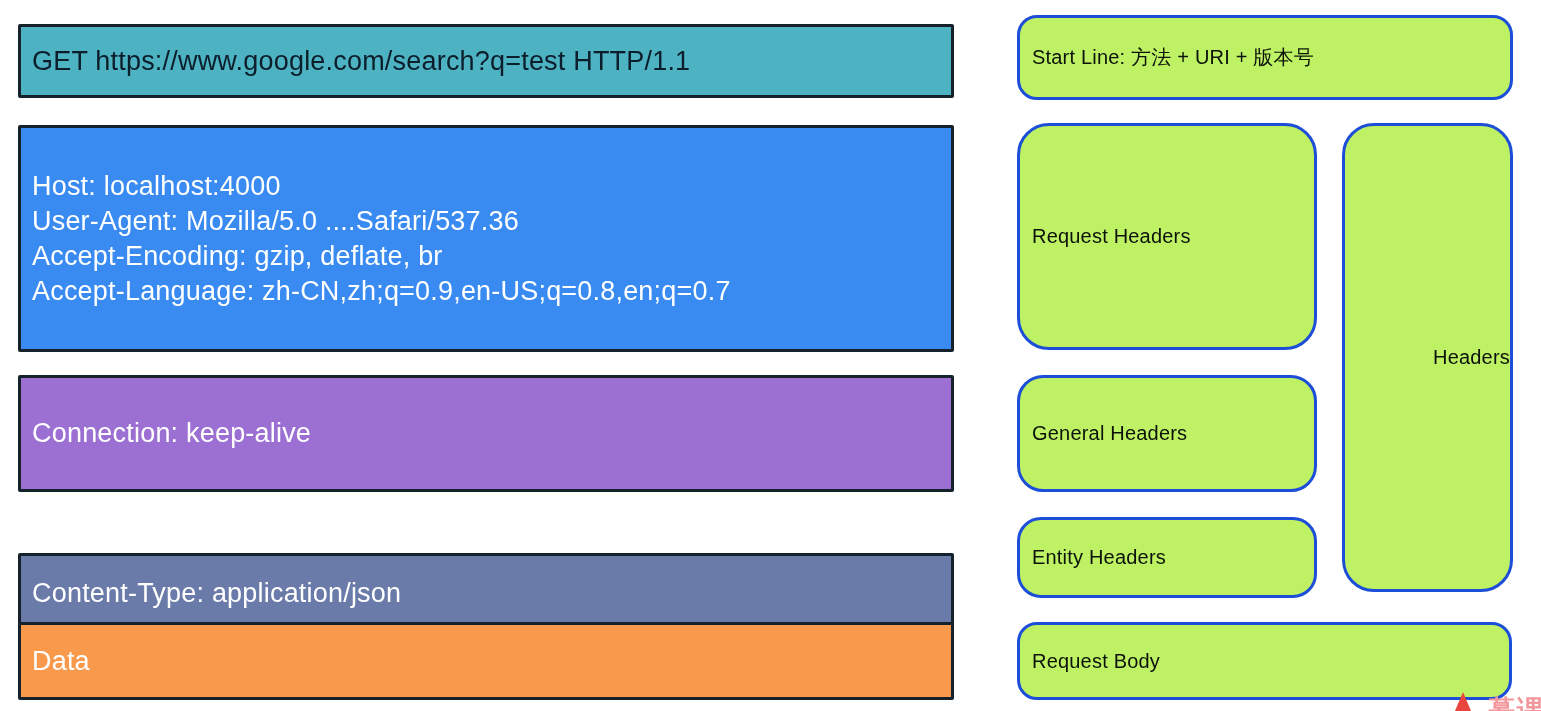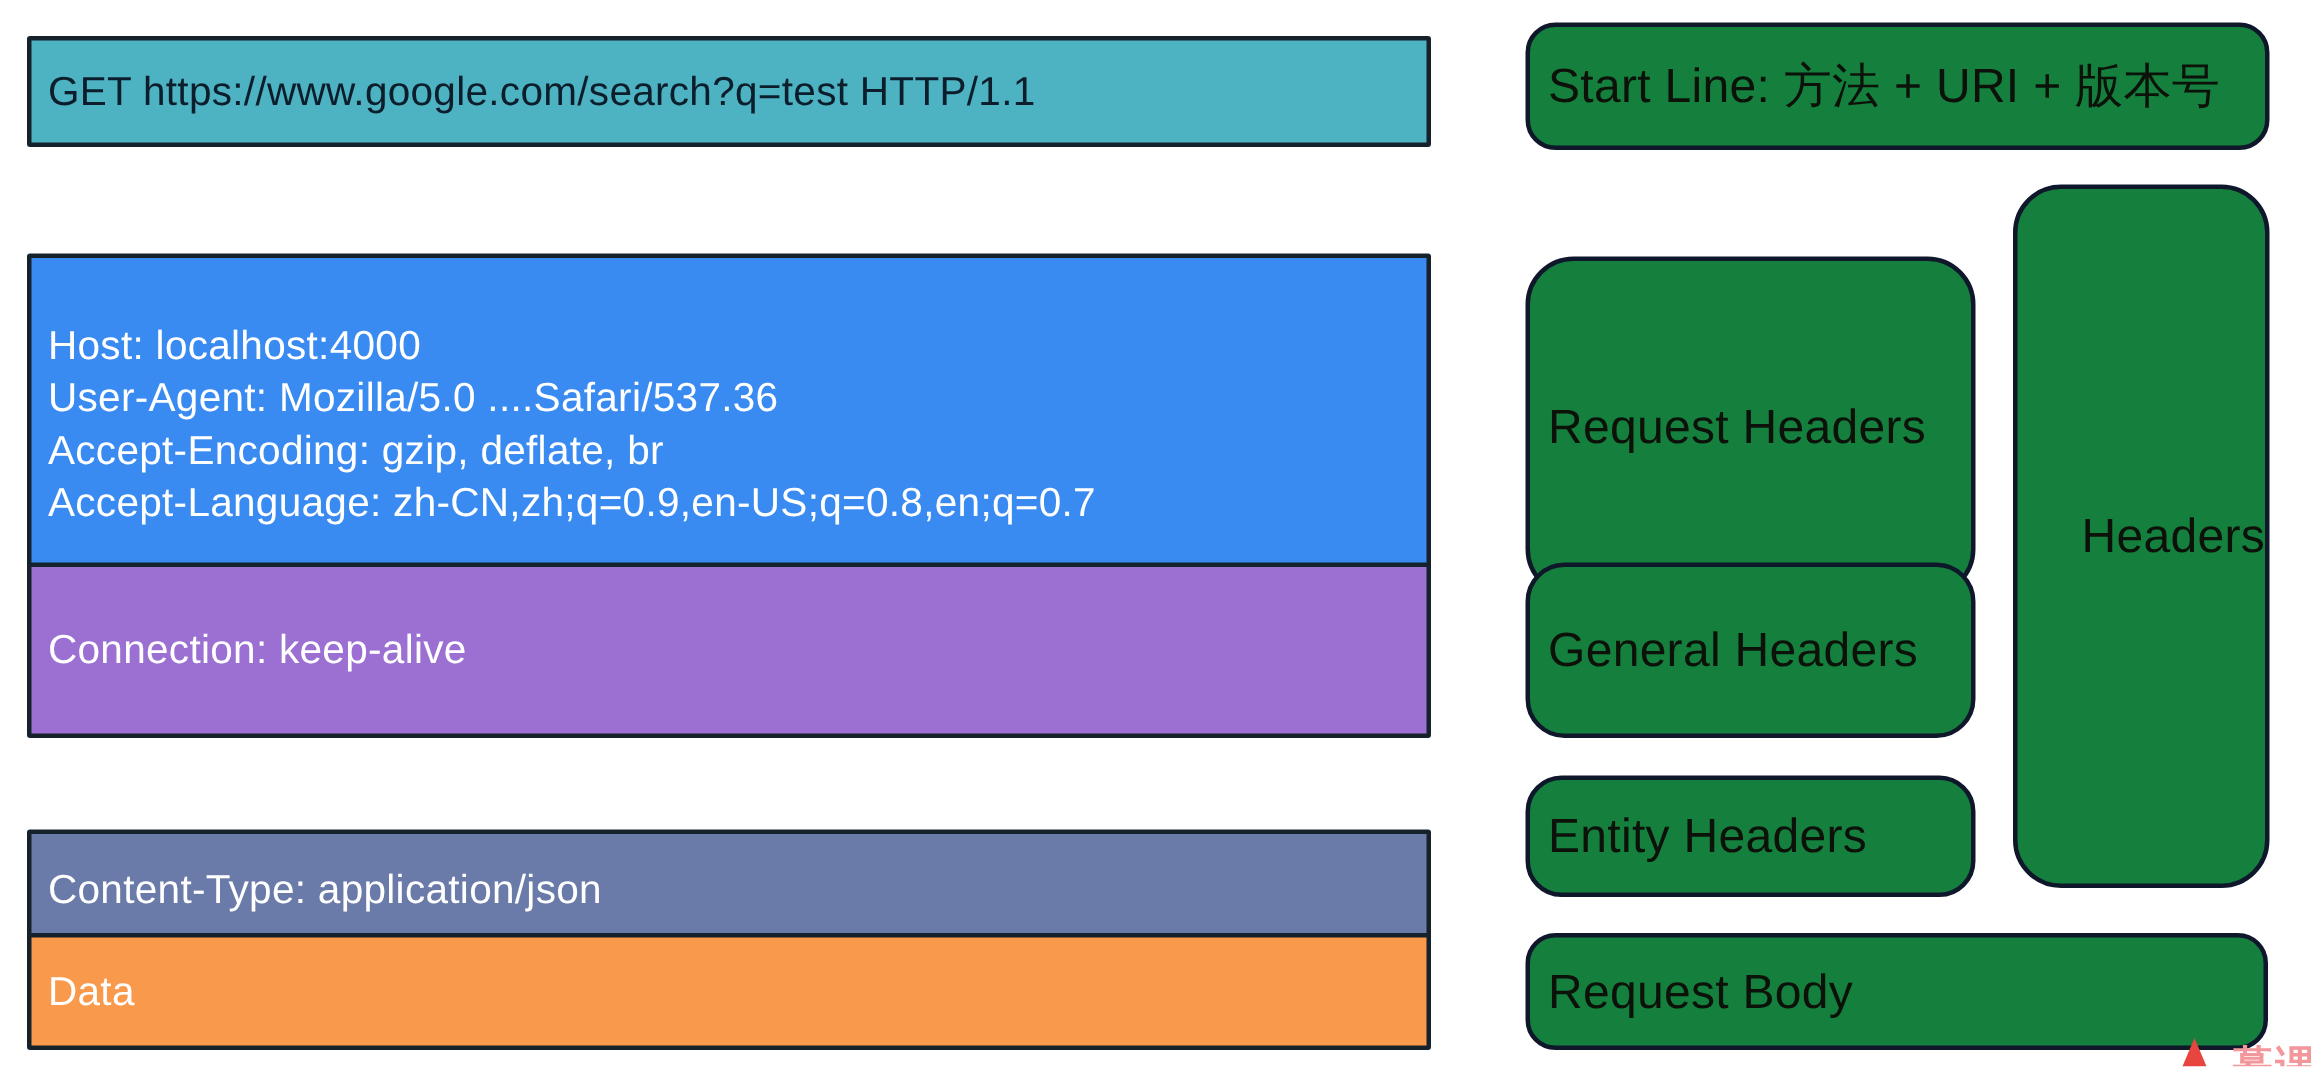--- a/index.html
+++ b/index.html
@@ -20,35 +20,35 @@
   .msg{
     border:3px solid #16222b;
     border-radius:2px;
     padding-left:11px;
     font-size:27px;
     letter-spacing:0.2px;
     align-items:center;
   }
   .msg .lines{line-height:35px;}
   .start-line-box{left:18px;top:24px;width:936px;height:74px;background:#4db2c2;color:#0c1e2b;}
-  .req-headers-box{left:18px;top:125px;width:936px;height:227px;background:#398bf2;color:#ffffff;margin-top:44px;}
+  .req-headers-box{left:18px;top:125px;width:936px;height:227px;background:#398bf2;color:#ffffff;}
   .gen-headers-box{left:18px;top:375px;width:936px;height:117px;background:#9b70d2;color:#ffffff;}
   .ent-headers-box{left:18px;top:517px;width:936px;height:81px;background:#6a7ba9;color:#ffffff;margin-top:36px;}
   .data-box{left:18px;top:622px;width:936px;height:78px;background:#f9994c;color:#ffffff;}
   
   .tag{
-    border:3px solid #0f172a;
-    background:#15803d;
+    border:3px solid #1d4ed8;
+    background:#bef264;
     color:#0c120a;
-    font-size:32px;
+    font-size:20px;
     padding-left:12px;
     letter-spacing:0.2px;
   }
   .tag-start-line{left:1017px;top:15px;width:496px;height:85px;border-radius:20px;}
-  .tag-request-headers{left:1017px;top:123px;width:300px;height:227px;border-radius:32px;margin-top:48px;}
+  .tag-request-headers{left:1017px;top:123px;width:300px;height:227px;border-radius:32px;}
   .tag-headers{left:1342px;top:123px;width:171px;height:469px;border-radius:32px;justify-content:flex-end;padding-left:16px;}
   .tag-general-headers{left:1017px;top:375px;width:300px;height:117px;border-radius:26px;}
   .tag-entity-headers{left:1017px;top:517px;width:300px;height:81px;border-radius:24px;}
   .tag-request-body{left:1017px;top:622px;width:495px;height:78px;border-radius:20px;}
   
   .watermark{
     position:absolute;
     left:1452px;top:692px;
     display:flex;
     align-items:flex-start;

